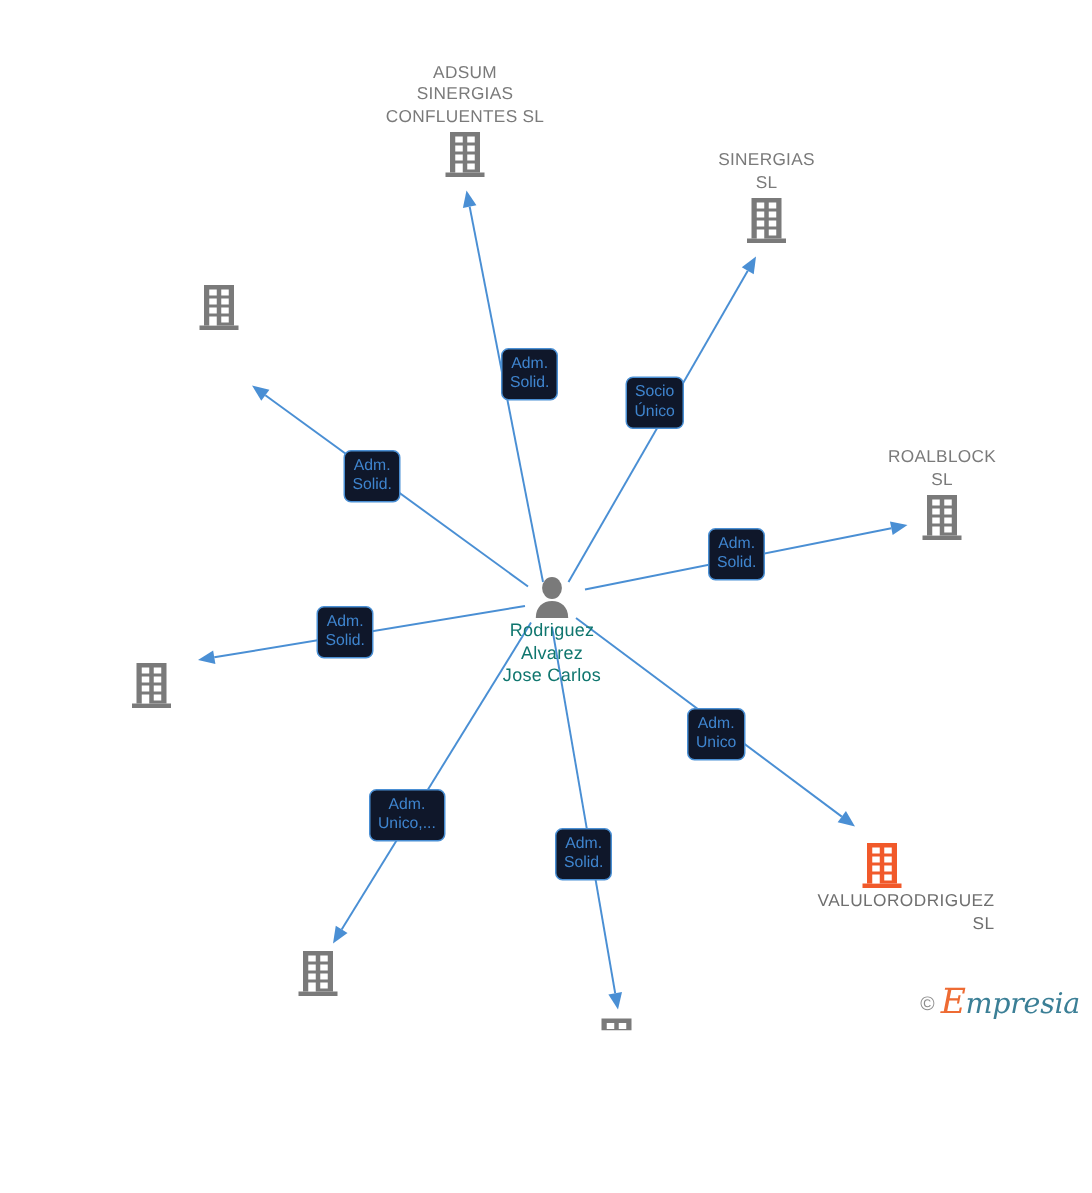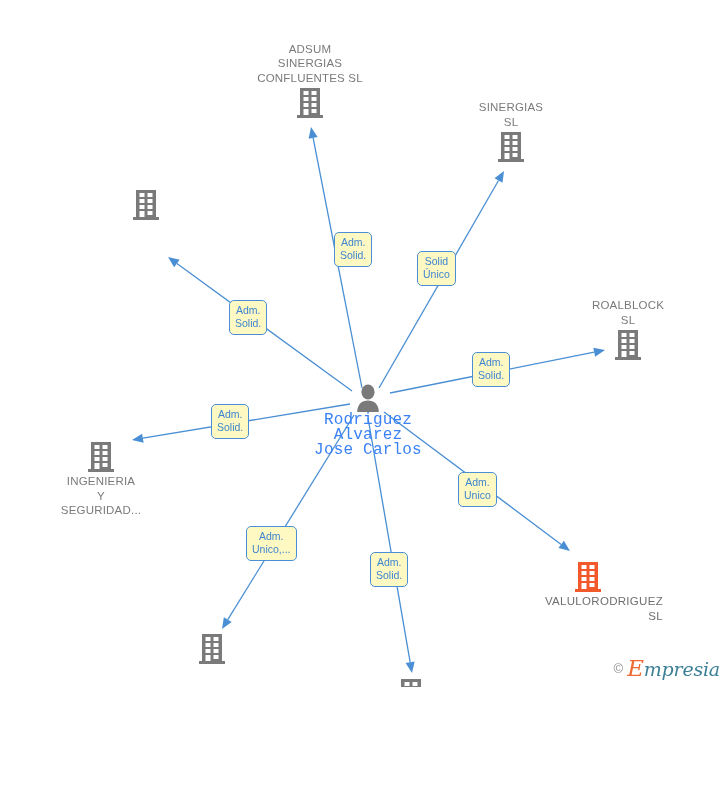--- a/index.html
+++ b/index.html
@@ -47,37 +47,36 @@
     color: #7a7a7a;
     letter-spacing: .2px;
     white-space: pre-line;
     margin-top: 1px;
   }
   .node.label-above .node-label {
     margin-top: 0;
     margin-bottom: 2px;
   }
   .node.person .node-label {
-    color: #3b82f6;
-    font-size: 16px;
+    color: #0f766e;
+    font-size: 12px;
     line-height: 15px;
-    font-family: Liberation Mono, monospace;
   }
   .node.highlight .node-label {
     color: #6f6f6f;
     font-weight: normal;
     letter-spacing: .3px;
     text-align: right;
   }
 
   
   .edge-label {
     position: absolute;
     box-sizing: border-box;
-    background: #fef9c3;
+    background: #0f172a;
     border: 1.3px solid #4a8fd4;
     border-radius: 5px;
     color: #3f85cf;
     font-size: 10.5px;
     line-height: 13px;
     text-align: center;
     padding: 3px 5px 4px 5px;
     white-space: pre-line;
     z-index: 5;
   }
@@ -227,23 +226,20 @@
               <rect x="8.5" y="4" width="5" height="4" fill="#ffffff"></rect>
               <rect x="8.5" y="10" width="5" height="4" fill="#ffffff"></rect>
               <rect x="8.5" y="16" width="5" height="4" fill="#ffffff"></rect>
               <rect x="16.5" y="4" width="5" height="4" fill="#ffffff"></rect>
               <rect x="16.5" y="10" width="5" height="4" fill="#ffffff"></rect>
               <rect x="16.5" y="16" width="5" height="4" fill="#ffffff"></rect>
               <rect x="16.5" y="22" width="5" height="4" fill="#ffffff"></rect>
               <rect x="8.5" y="22" width="5" height="6" fill="#ffffff"></rect>
             </g>
           </svg></span>
-        <span class="node-label">INGENIERIA
-Y
-SEGURIDAD...</span>
       </div>
       <div class="node" style="left: 212px; top: 633px;">
         <span class="node-icon"><svg width="30" height="32" viewBox="0 0 30 32">
             <g fill="#7a7a7a">
               <rect x="5" y="1" width="20" height="27"></rect>
               <rect x="2" y="28" width="26" height="3"></rect>
               <rect x="8.5" y="4" width="5" height="4" fill="#ffffff"></rect>
               <rect x="8.5" y="10" width="5" height="4" fill="#ffffff"></rect>
               <rect x="8.5" y="16" width="5" height="4" fill="#ffffff"></rect>
               <rect x="16.5" y="4" width="5" height="4" fill="#ffffff"></rect>
@@ -297,21 +293,21 @@
           </svg></span>
         <span class="node-label">Rodriguez
 Alvarez
 Jose Carlos</span>
       </div>
     </div>
 
   <div id="label-layer">
       <div class="edge-label" style="left: 334px; top: 232px;">Adm.
 Solid.</div>
-      <div class="edge-label" style="left: 417px; top: 251px;">Solid
+      <div class="edge-label" style="left: 417px; top: 251px;">Socio
 Único</div>
       <div class="edge-label" style="left: 229px; top: 300px;">Adm.
 Solid.</div>
       <div class="edge-label" style="left: 472px; top: 352px;">Adm.
 Solid.</div>
       <div class="edge-label" style="left: 211px; top: 404px;">Adm.
 Solid.</div>
       <div class="edge-label" style="left: 246px; top: 526px;">Adm.
 Unico,...</div>
       <div class="edge-label" style="left: 370px; top: 552px;">Adm.

